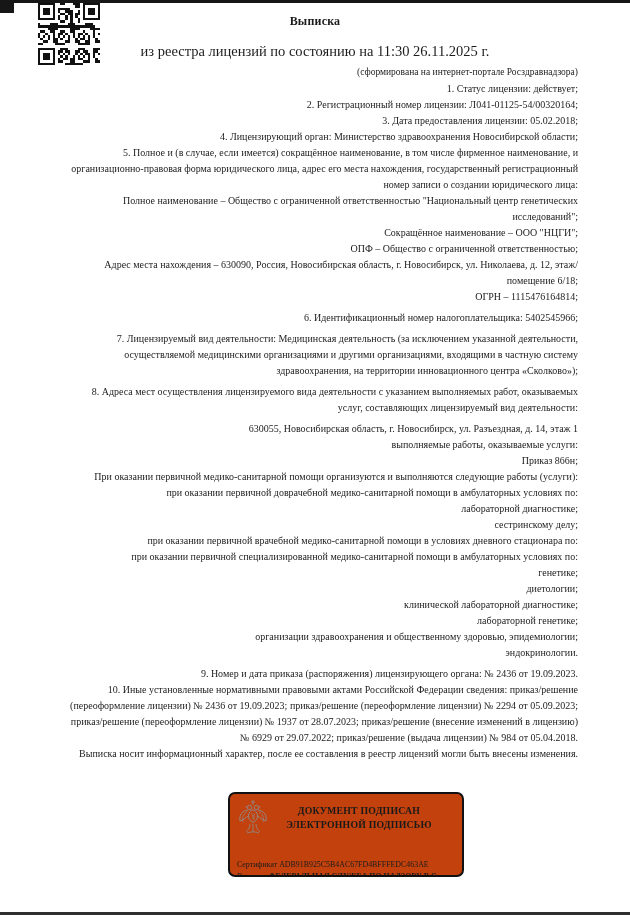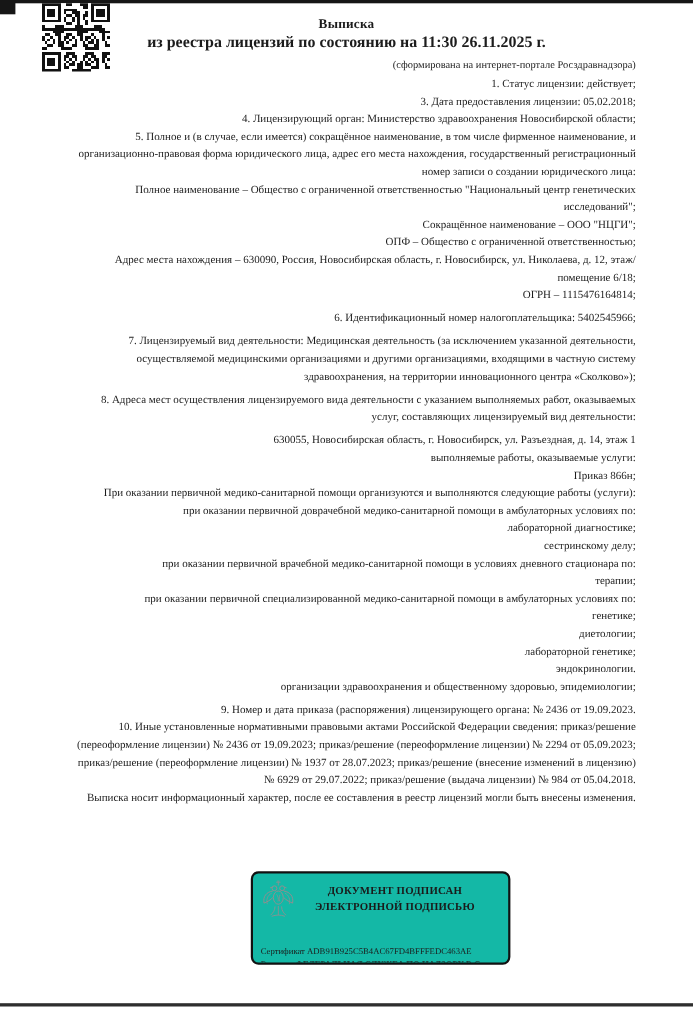--- a/index.html
+++ b/index.html
@@ -24,39 +24,39 @@
     background: #2e2e2e;
   }
   .qr {
     position: absolute; top: 3px; left: 38px; width: 62px; height: 62px;
   }
   .header { padding-top: 14px; text-align: center; }
   .doc-title {
     font-size: 12px; font-weight: bold; letter-spacing: 0.2px;
   }
   .doc-subtitle {
-    margin-top: 2px; font-size: 14.5px; font-weight: bold;
+    margin-top: 14px; font-size: 14.5px; font-weight: normal;
   }
   .formation-note {
     margin-top: 7px; padding-right: 52px;
     text-align: right; font-size: 9.5px; color: #222;
   }
   .doc-body {
     margin: 4px 52px 0 67px;
     font-size: 10px; line-height: 16px; text-align: right;
   }
   .doc-body p { margin: 0; }
   .doc-body p.gap { margin-top: 5px; }
   .doc-body p.ind1 { text-indent: 12px; }
   .doc-body p.ind2 { text-indent: 26px; }
   .stamp {
     position: absolute; left: 228px; top: 792px;
     width: 236px; height: 85px;
     border: 2px solid #111; border-radius: 7px;
-    background: #14b8a6;
+    background: #c2410c;
     padding: 5px 7px 4px 7px;
     overflow: hidden;
   }
   .stamp-head { display: flex; align-items: center; }
   .stamp-emblem { width: 32px; height: 38px; flex: 0 0 32px; }
   .stamp-title {
     flex: 1; text-align: center;
     font-size: 9.8px; font-weight: bold; line-height: 1.4;
     color: #1a1a1a; letter-spacing: 0.2px;
     padding-right: 6px;
@@ -293,46 +293,47 @@
   </svg>
 
 <div class="header">
   <div class="doc-title">Выписка</div>
   <div class="doc-subtitle">из реестра лицензий по состоянию на 11:30 26.11.2025 г.</div>
   <div class="formation-note">(сформирована на интернет-портале Росздравнадзора)</div>
 </div>
 
 <div class="doc-body" id="doc-body">
     <p class="">1. Статус лицензии: действует;</p>
+    <p class="">2. Регистрационный номер лицензии: Л041-01125-54/00320164;</p>
     <p class="">3. Дата предоставления лицензии: 05.02.2018;</p>
     <p class="">4. Лицензирующий орган: Министерство здравоохранения Новосибирской области;</p>
     <p class="">5. Полное и (в случае, если имеется) сокращённое наименование, в том числе фирменное наименование, и организационно-правовая форма юридического лица, адрес его места нахождения, государственный регистрационный номер записи о создании юридического лица:</p>
     <p class="">Полное наименование – Общество с ограниченной ответственностью "Национальный центр генетических исследований";</p>
     <p class="">Сокращённое наименование – ООО "НЦГИ";</p>
     <p class="">ОПФ – Общество с ограниченной ответственностью;</p>
     <p class="">Адрес места нахождения – 630090, Россия, Новосибирская область, г. Новосибирск, ул. Николаева, д. 12, этаж/помещение 6/18;</p>
     <p class="">ОГРН – 1115476164814;</p>
     <p class=" gap">6. Идентификационный номер налогоплательщика: 5402545966;</p>
     <p class=" gap">7. Лицензируемый вид деятельности: Медицинская деятельность (за исключением указанной деятельности, осуществляемой медицинскими организациями и другими организациями, входящими в частную систему здравоохранения, на территории инновационного центра «Сколково»);</p>
     <p class=" gap">8. Адреса мест осуществления лицензируемого вида деятельности с указанием выполняемых работ, оказываемых услуг, составляющих лицензируемый вид деятельности:</p>
     <p class=" gap">630055, Новосибирская область, г. Новосибирск, ул. Разъездная, д. 14, этаж 1</p>
     <p class="">выполняемые работы, оказываемые услуги:</p>
     <p class="">Приказ 866н;</p>
     <p class="">При оказании первичной медико-санитарной помощи организуются и выполняются следующие работы (услуги):</p>
     <p class="ind1">при оказании первичной доврачебной медико-санитарной помощи в амбулаторных условиях по:</p>
     <p class="ind2">лабораторной диагностике;</p>
     <p class="ind2">сестринскому делу;</p>
     <p class="ind1">при оказании первичной врачебной медико-санитарной помощи в условиях дневного стационара по:</p>
-    <p class="ind2">терапии;</p>
     <p class="ind1">при оказании первичной специализированной медико-санитарной помощи в амбулаторных условиях по:</p>
     <p class="ind2">генетике;</p>
     <p class="ind2">диетологии;</p>
+    <p class="ind2">клинической лабораторной диагностике;</p>
     <p class="ind2">лабораторной генетике;</p>
+    <p class="ind2">организации здравоохранения и общественному здоровью, эпидемиологии;</p>
     <p class="ind2">эндокринологии.</p>
-    <p class="ind2">организации здравоохранения и общественному здоровью, эпидемиологии;</p>
     <p class=" gap">9. Номер и дата приказа (распоряжения) лицензирующего органа: № 2436 от 19.09.2023.</p>
     <p class="">10. Иные установленные нормативными правовыми актами Российской Федерации сведения: приказ/решение (переоформление лицензии) № 2436 от 19.09.2023; приказ/решение (переоформление лицензии) № 2294 от 05.09.2023; приказ/решение (переоформление лицензии) № 1937 от 28.07.2023; приказ/решение (внесение изменений в лицензию) № 6929 от 29.07.2022; приказ/решение (выдача лицензии) № 984 от 05.04.2018.</p>
     <p class="">Выписка носит информационный характер, после ее составления в реестр лицензий могли быть внесены изменения.</p>
   </div>
 
 <div class="stamp">
   <div class="stamp-head">
     <svg class="stamp-emblem" viewBox="0 0 32 38" fill="none" stroke="#8f8f8f" stroke-width="0.9">
       <path d="M16 6 L16 3 M14 3 L18 3 M15 2 L17 2" stroke-width="0.8"></path>
       <circle cx="12.5" cy="8.5" r="2.2"></circle>

